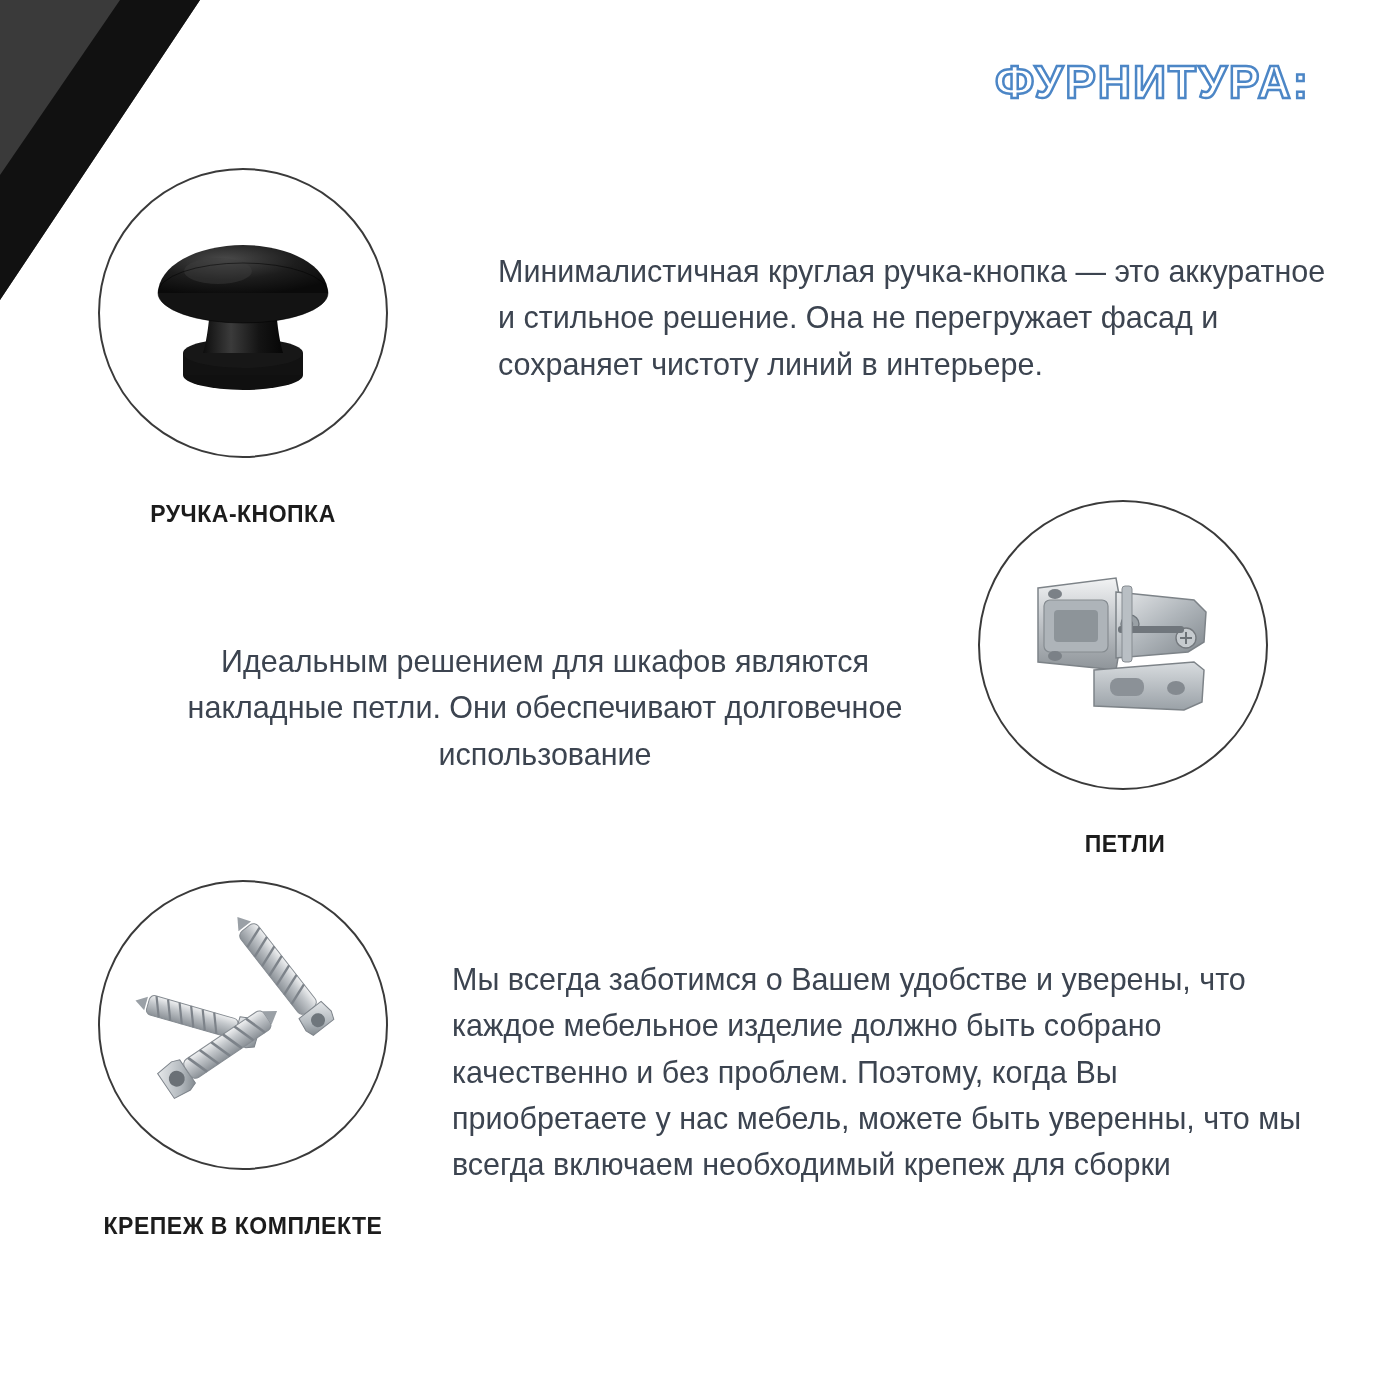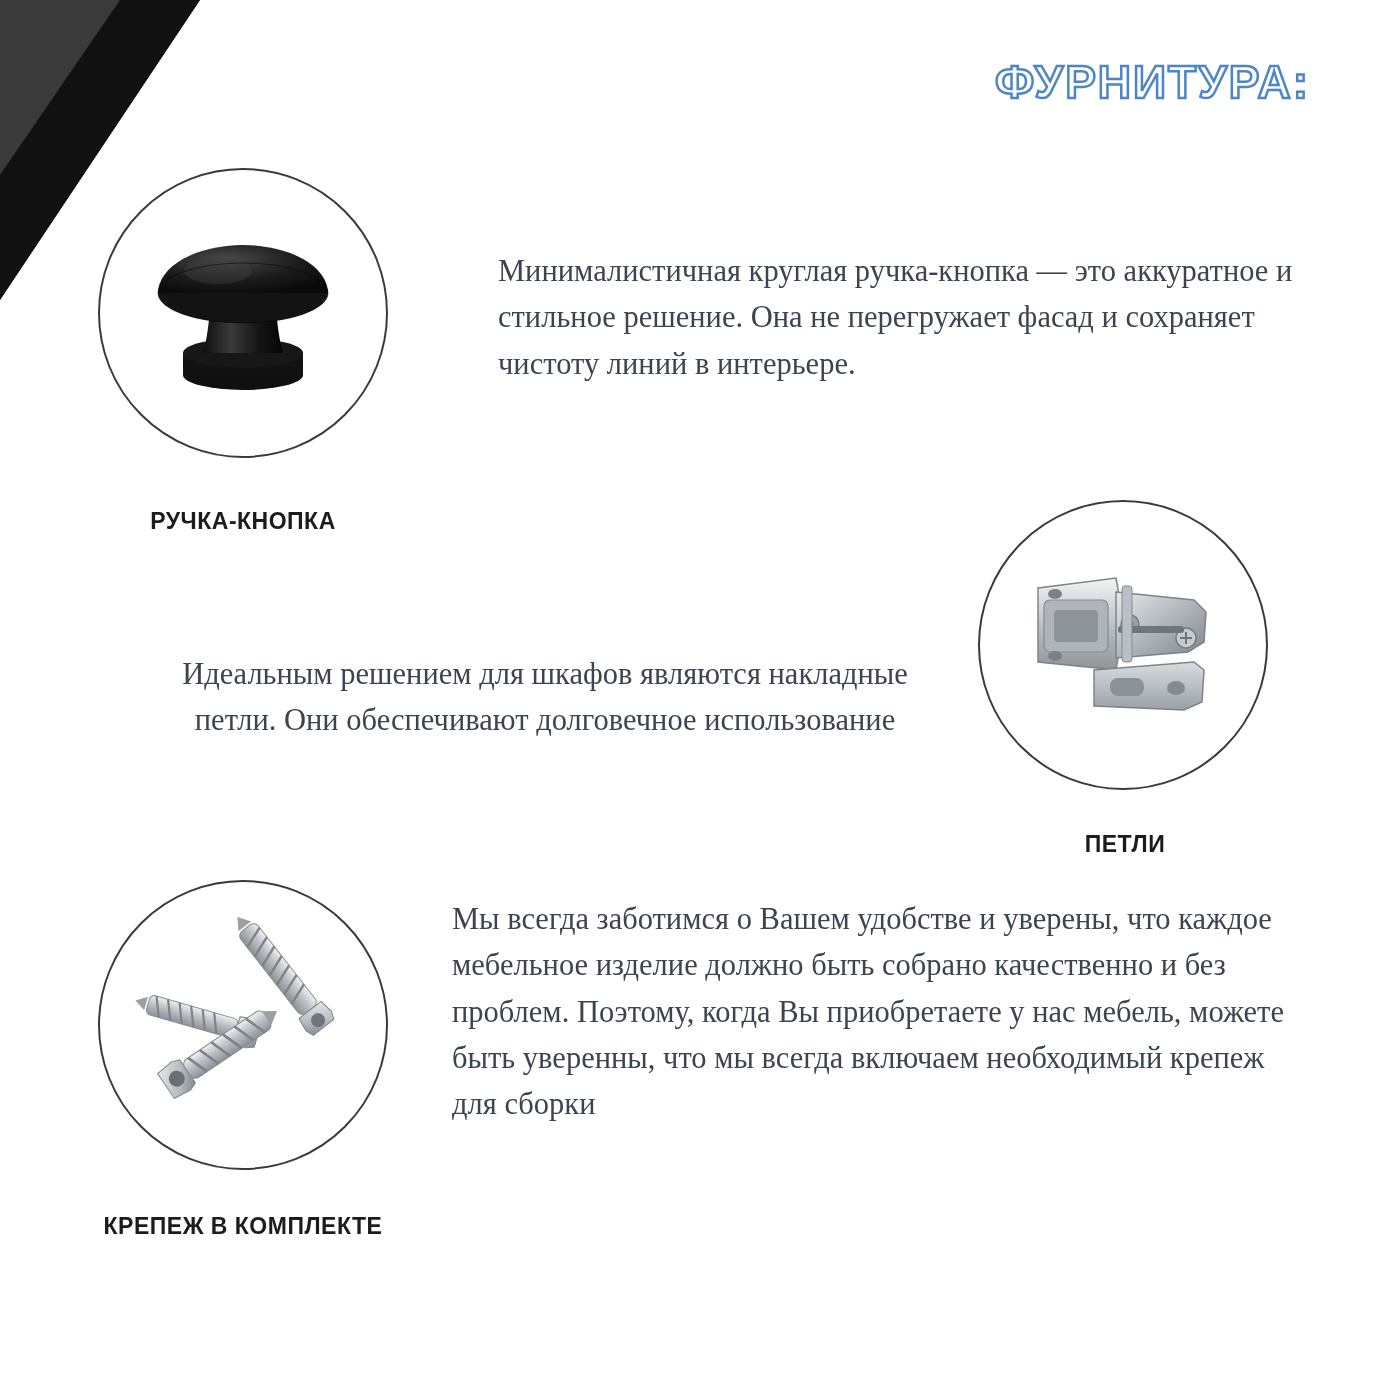--- a/index.html
+++ b/index.html
@@ -66,38 +66,38 @@
     line-height: 1.25;
     text-transform: uppercase;
   }
 
   
   .para {
     position: absolute;
     color: #3c4450;
     font-size: 30.5px;
     line-height: 1.52;
-    font-family: Liberation Serif, serif;
+    font-family: Liberation Sans, sans-serif;
     font-weight: 400;
   }
 
   #knob-circle   { left: 98px;  top: 168px; width: 286px; height: 286px; }
-  #knob-caption  { left: 78px;  top: 500px; width: 330px; margin-top: 7px; }
+  #knob-caption  { left: 78px;  top: 500px; width: 330px; }
 
   #knob-text     { left: 498px; top: 248px; width: 845px; }
 
   #hinge-circle  { left: 978px; top: 500px; width: 286px; height: 286px; }
   #hinge-caption { left: 970px; top: 830px; width: 310px; }
 
-  #hinge-text    { left: 150px; top: 638px; width: 790px; text-align: center; margin-top: 13px; }
+  #hinge-text    { left: 150px; top: 638px; width: 790px; text-align: center; }
 
   #screws-circle { left: 98px;  top: 880px; width: 286px; height: 286px; }
   #screws-caption{ left: 78px;  top: 1212px; width: 330px; text-align: center; }
 
-  #screws-text   { left: 452px; top: 896px; width: 860px; }
+  #screws-text   { left: 452px; top: 956px; width: 860px; }
 </style>
 </head>
 <body>
 
 <div class="corner-shape">
   <svg width="230" height="330" viewBox="0 0 230 330" xmlns="http://www.w3.org/2000/svg" aria-hidden="true">
     <polygon points="0,0 200,0 0,300" fill="#3a3a3a"></polygon>
     <polygon points="120,0 200,0 0,300 0,175" fill="#111111"></polygon>
   </svg>
 </div>

